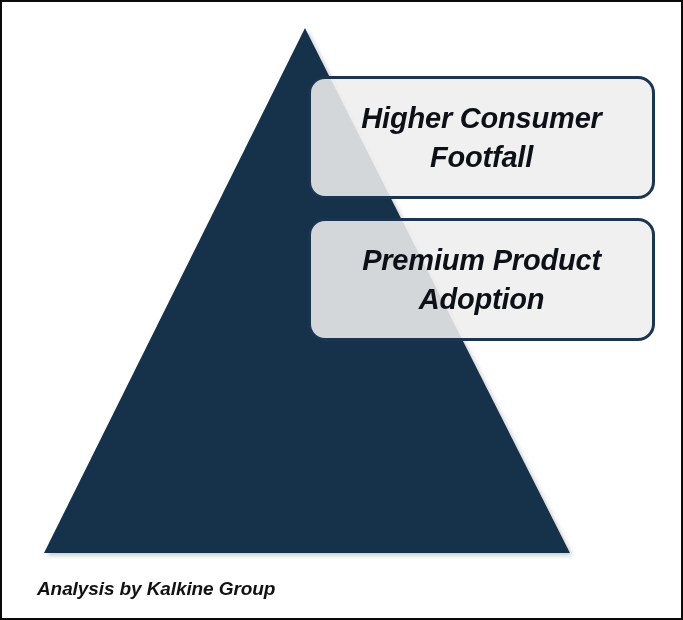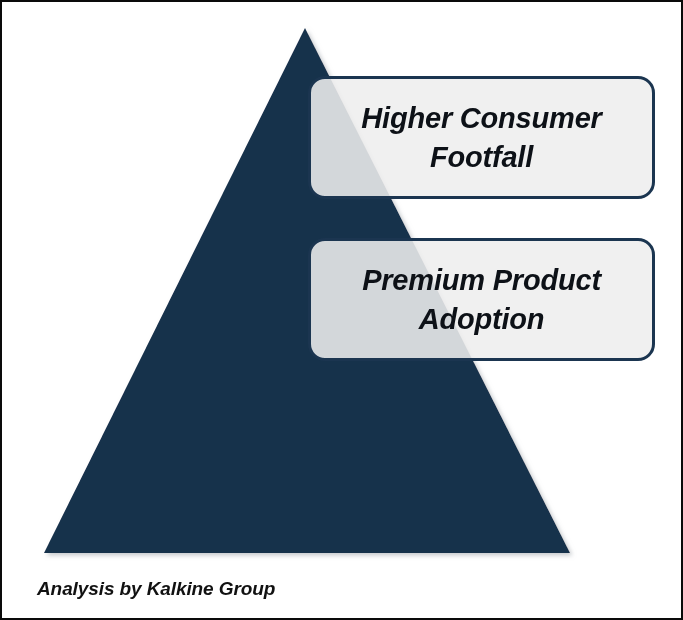--- a/index.html
+++ b/index.html
@@ -56,21 +56,21 @@
     font-size: 29px;
     font-weight: bold;
     line-height: 1.32;
     letter-spacing: -0.2px;
     color: #0d1117;
     padding: 0 14px;
     white-space: pre-line;
   }
 
   #stage-box-1 { left: 306px; top: 74px;  width: 347px; height: 123px; }
-  #stage-box-2 { left: 306px; top: 216px; width: 347px; height: 123px; margin-top: 20px; }
+  #stage-box-2 { left: 306px; top: 216px; width: 347px; height: 123px; }
   #stage-box-3 { left: 306px; top: 357px; width: 347px; height: 123px; }
 
   
   #source-caption {
     position: absolute;
     left: 35px;
     top: 576px;
     font-size: 19px;
     font-weight: bold;
     color: #111111;

